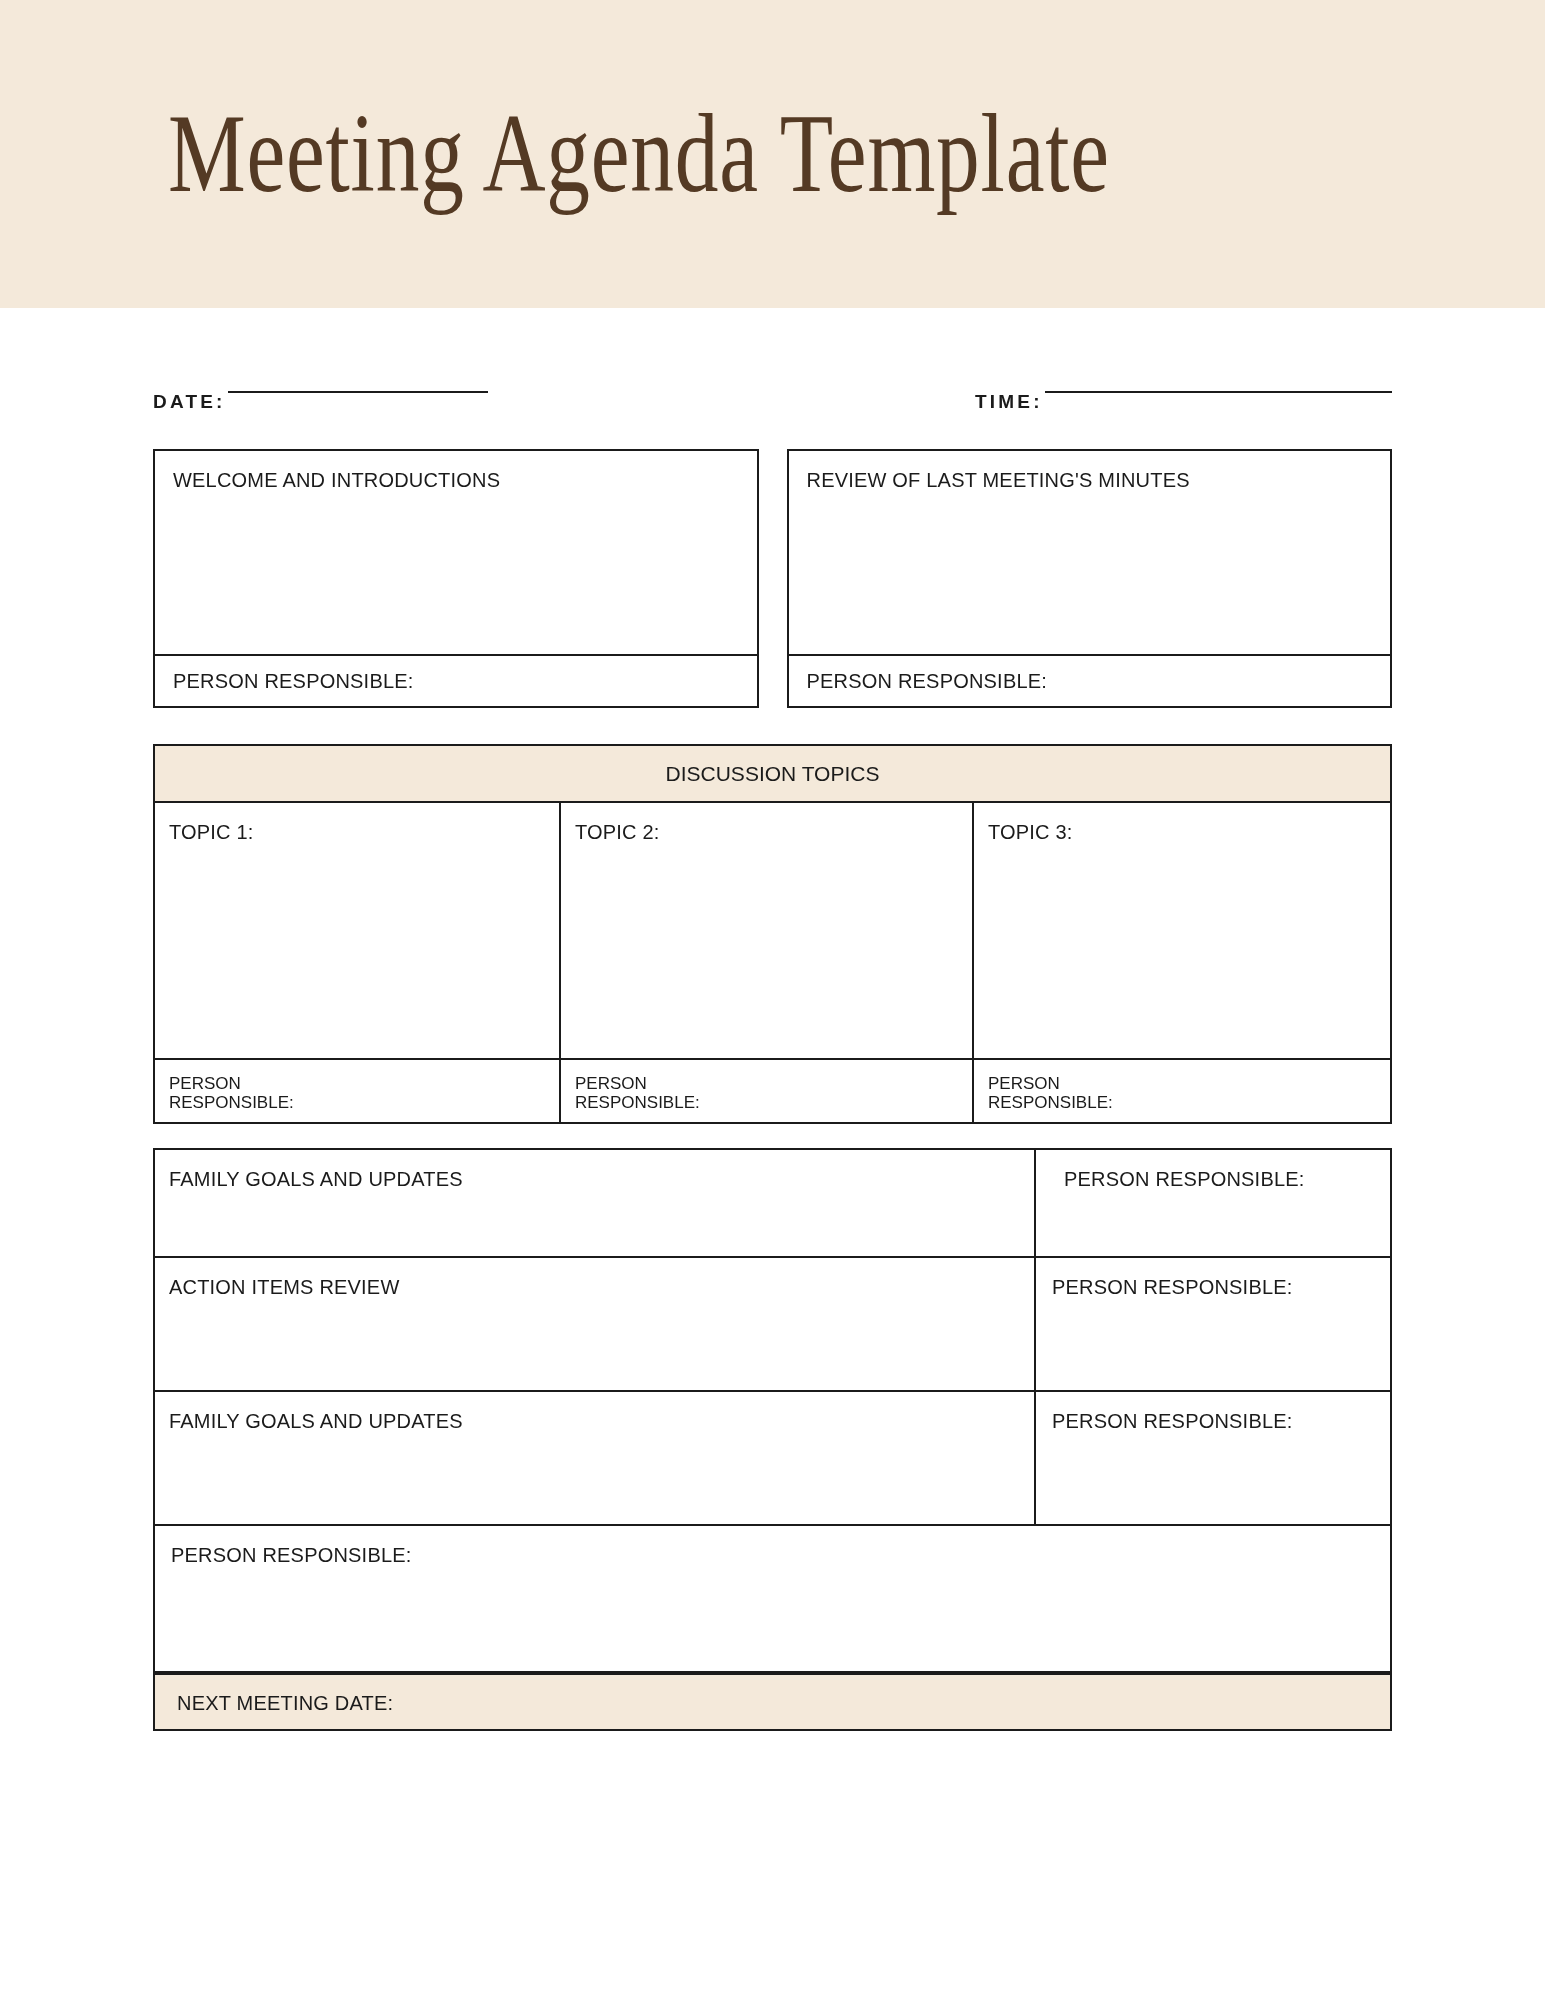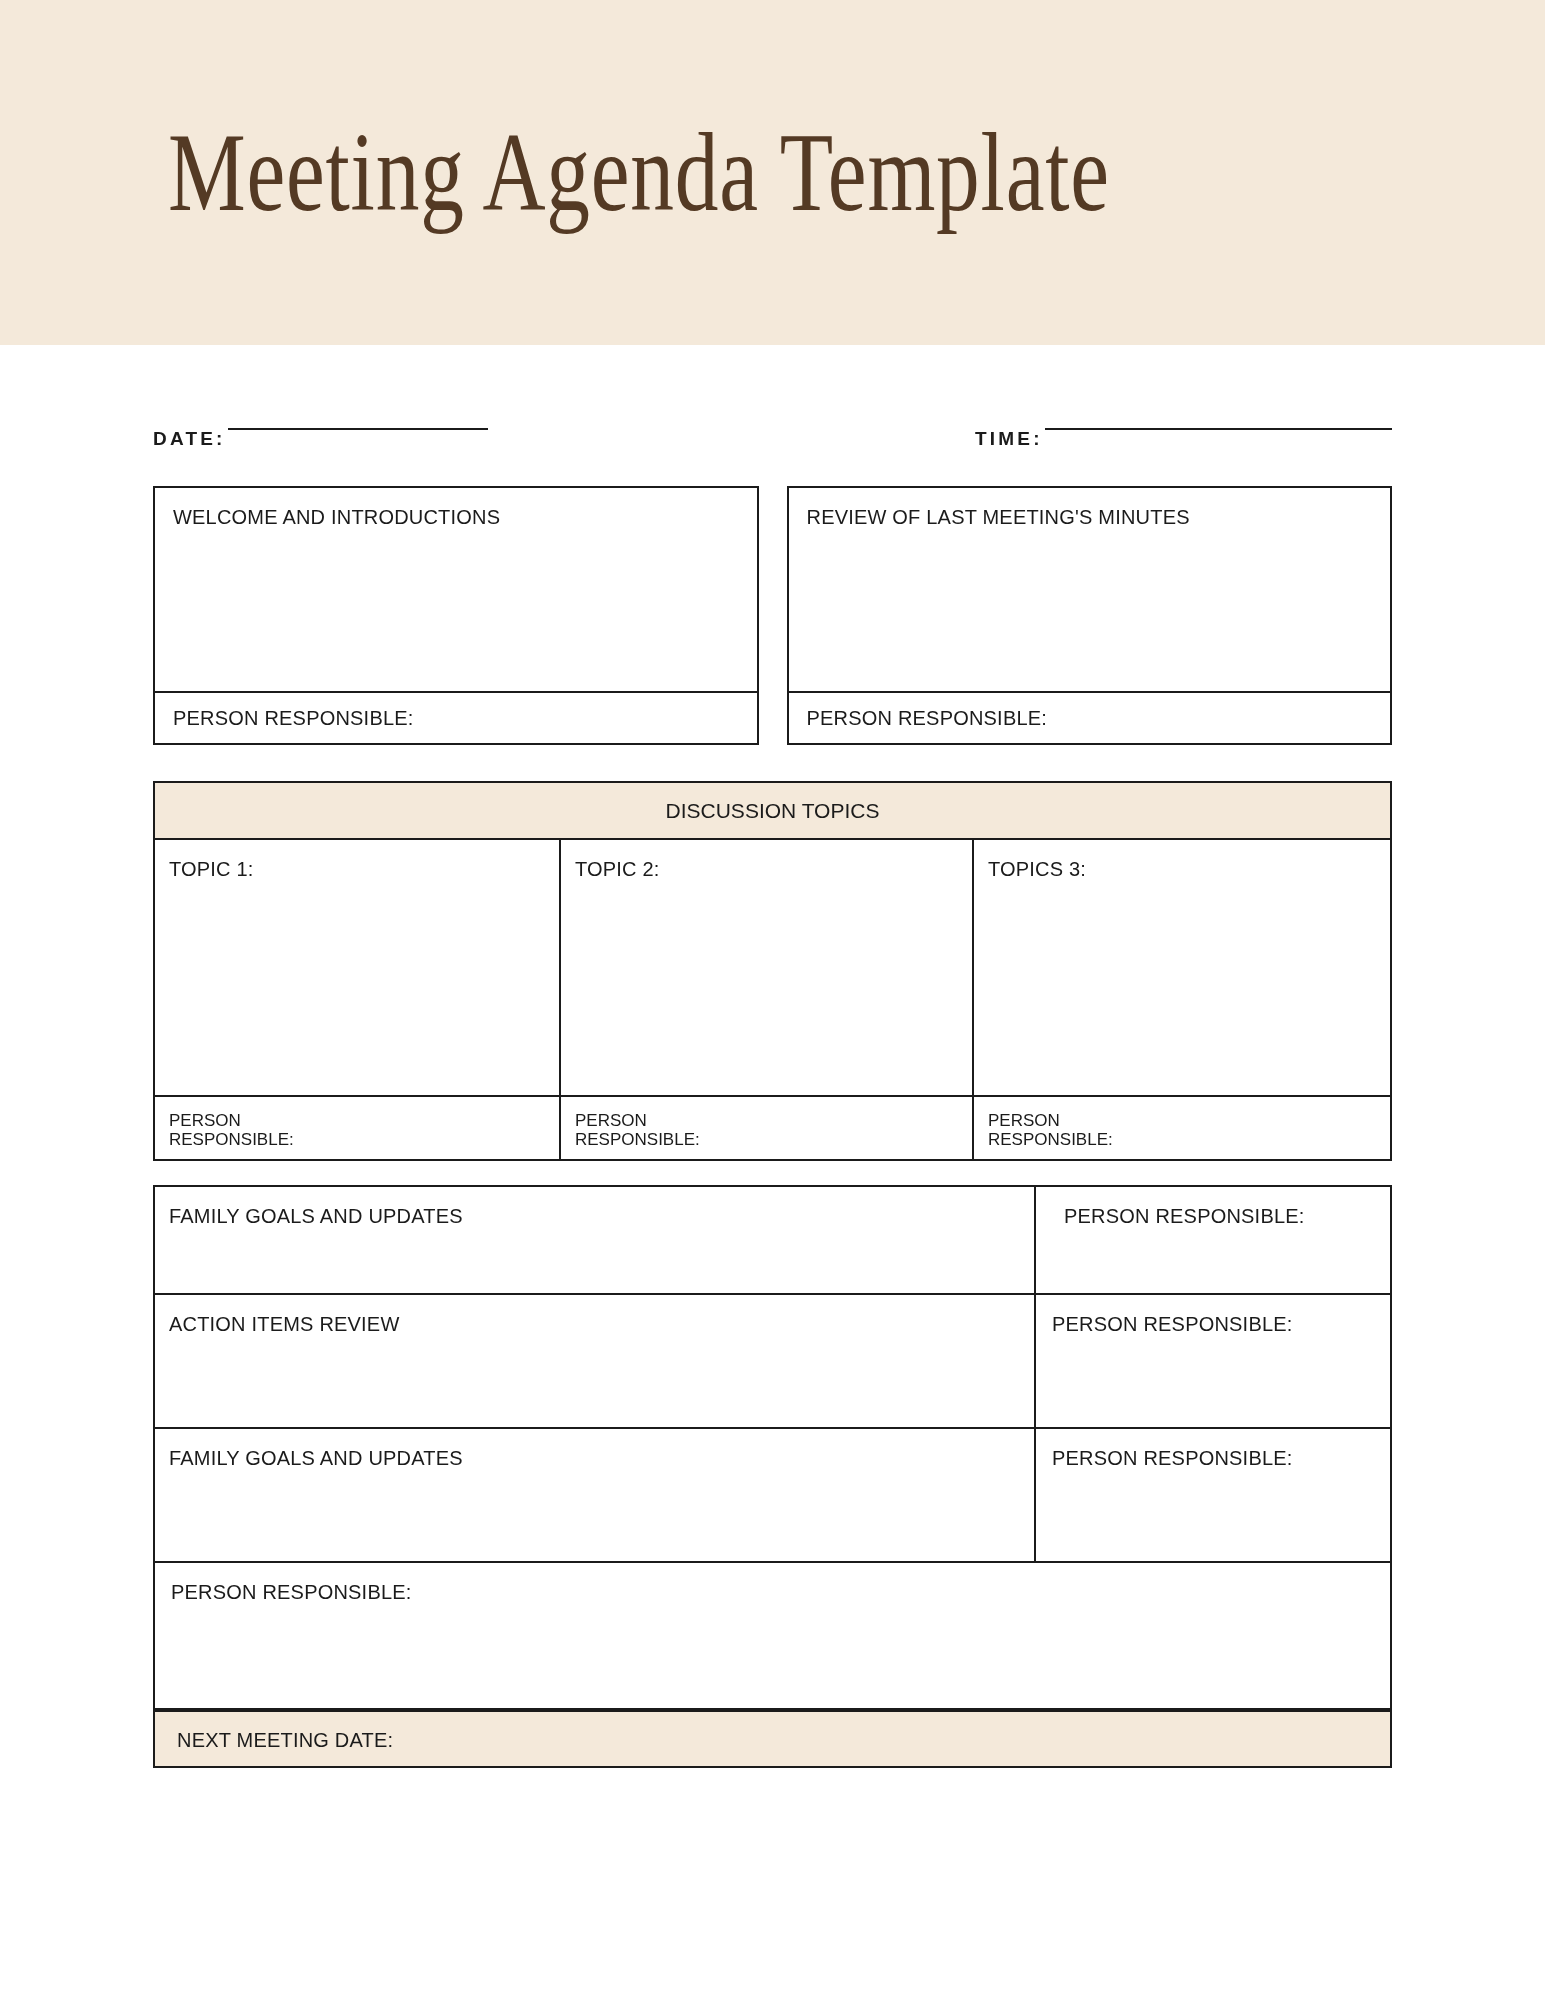--- a/index.html
+++ b/index.html
@@ -12,21 +12,21 @@
     height: 2000px;
     font-family: "Liberation Sans", sans-serif;
     color: #1b1b1b;
     position: relative;
     overflow: hidden;
   }
 
   
   .banner {
     width: 1545px;
-    height: 345px;
+    height: 308px;
     background: #f4e9da;
     display: flex;
     align-items: center;
     box-sizing: border-box;
     padding-left: 168px;
   }
   .banner-title {
     font-family: "Liberation Serif", "DejaVu Serif", serif;
     font-size: 112px;
     line-height: 1.05;
@@ -228,21 +228,21 @@
     <div class="topics-header">DISCUSSION TOPICS</div>
 
     <div class="topics-cols">
       <div class="topic-col c1">
         <div class="cell-label">TOPIC 1:</div>
       </div>
       <div class="topic-col c2">
         <div class="cell-label">TOPIC 2:</div>
       </div>
       <div class="topic-col c3">
-        <div class="cell-label">TOPICS 3:</div>
+        <div class="cell-label">TOPIC 3:</div>
       </div>
     </div>
 
     <div class="topics-resp">
       <div class="topic-resp-col c1">
         <div>PERSON</div>
         <div>RESPONSIBLE:</div>
       </div>
       <div class="topic-resp-col c2">
         <div>PERSON</div>

